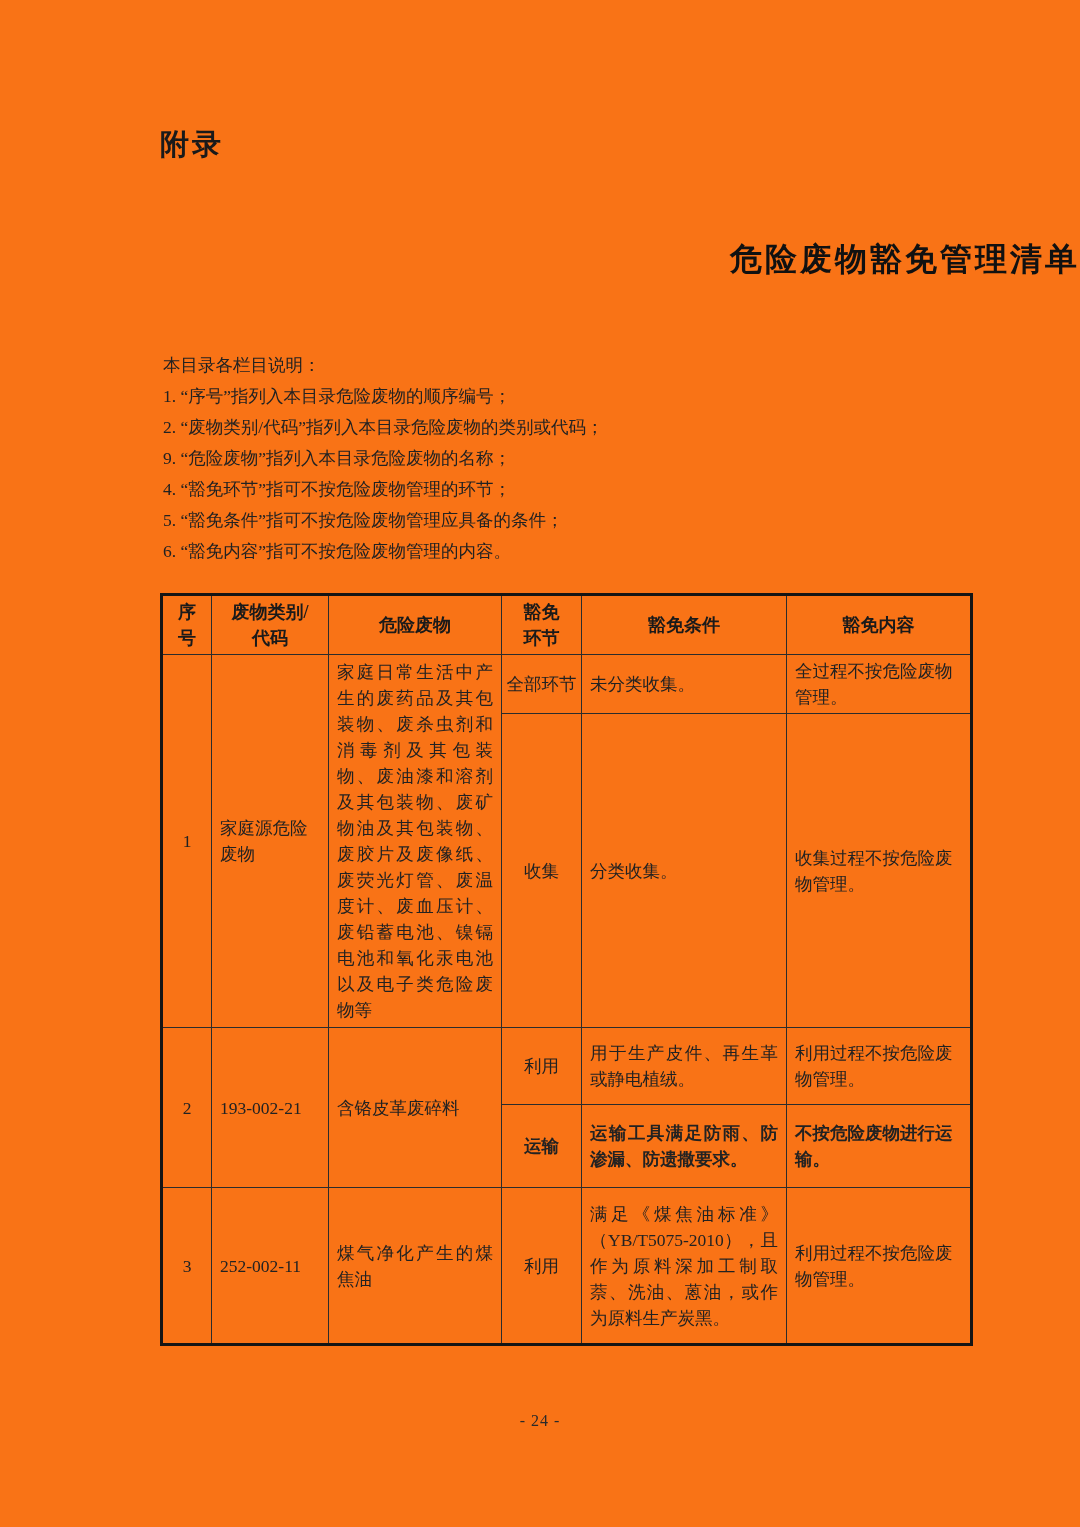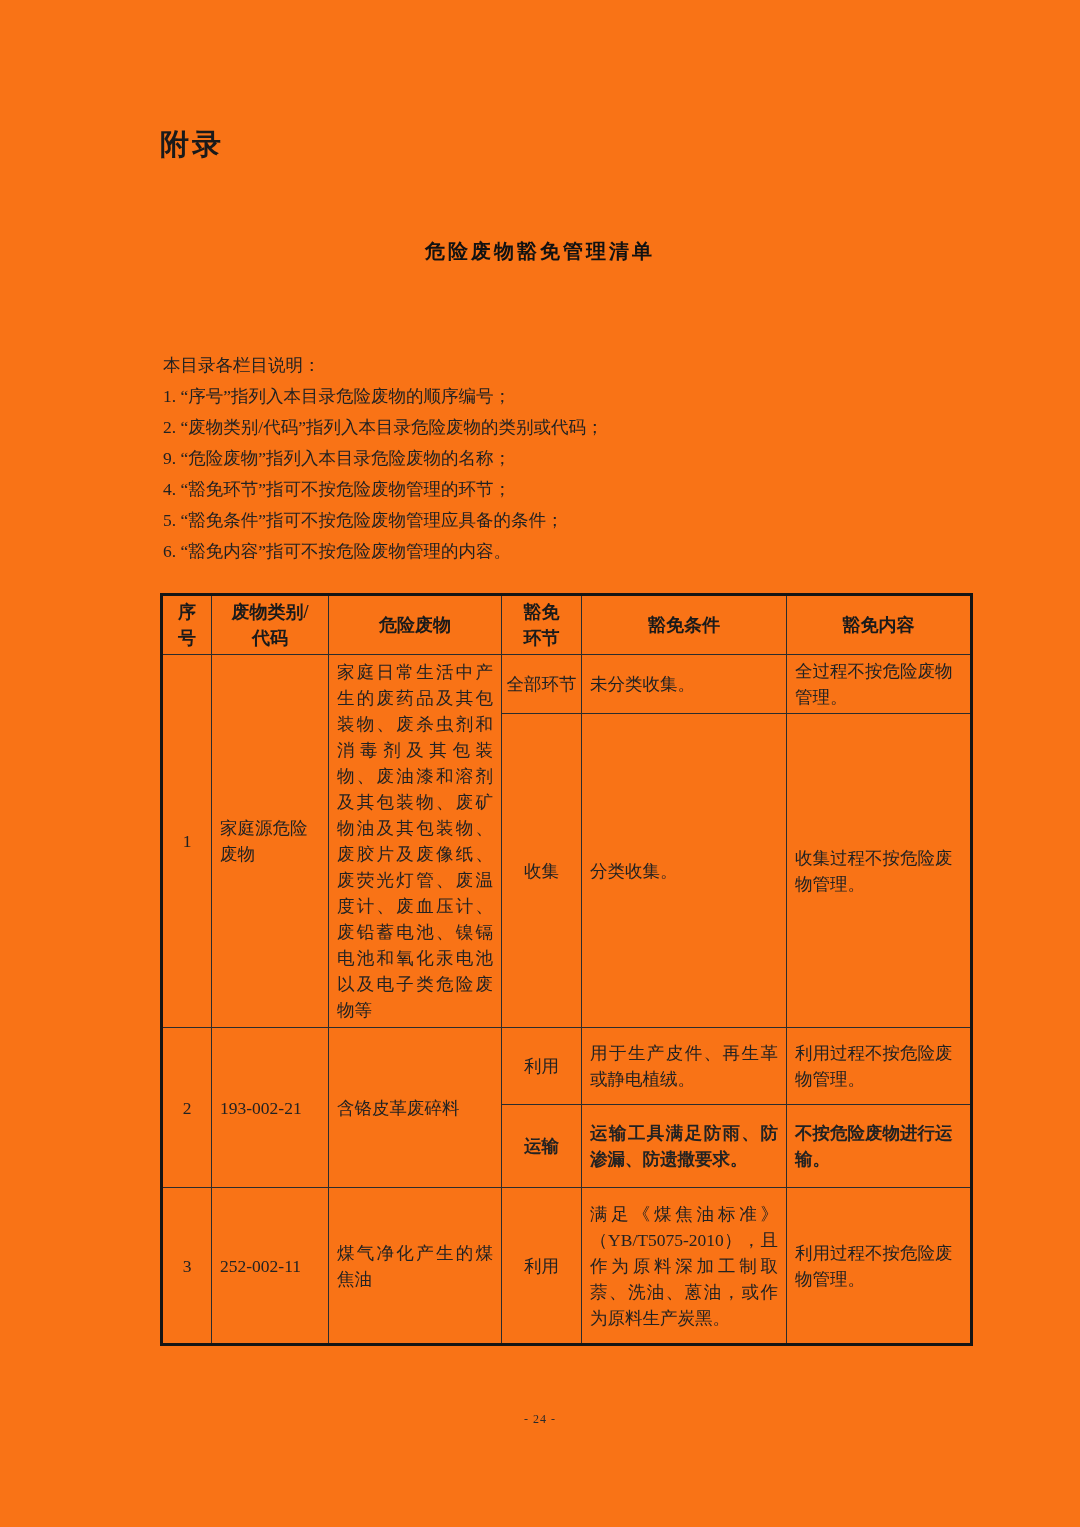--- a/index.html
+++ b/index.html
@@ -22,24 +22,24 @@
     font-weight: bold;
     font-size: 29px;
     letter-spacing: 3px;
     color: #1a1a1a;
   }
   .page-title {
     position: absolute;
     left: 0;
     right: 0;
     top: 238px;
-    text-align: center;
+    text-align: right;
     font-family: "Liberation Sans", "DejaVu Sans", sans-serif;
     font-weight: bold;
-    font-size: 20px;
+    font-size: 32px;
     letter-spacing: 3px;
     color: #111;
   }
   .notes {
     position: absolute;
     left: 163px;
     top: 350px;
     width: 760px;
     font-size: 17.5px;
     line-height: 31px;
@@ -80,21 +80,21 @@
   .c-waste { text-align: justify; text-justify: inter-character; margin-top: 31px; }
   .c-stage { text-align: center; padding: 3px 4px !important; }
   .c-cond  { text-align: left; text-align: justify; text-justify: inter-character; }
   .c-cont  { text-align: left; }
   .page-number {
     position: absolute;
     left: 0;
     right: 0;
     top: 1412px;
     text-align: center;
-    font-size: 12px;
+    font-size: 16px;
     color: #2a2a2a;
     letter-spacing: 1px;
   }
 </style>
 </head>
 <body>
 
 <div class="page">
 
   <div class="appendix-label">附录</div>

